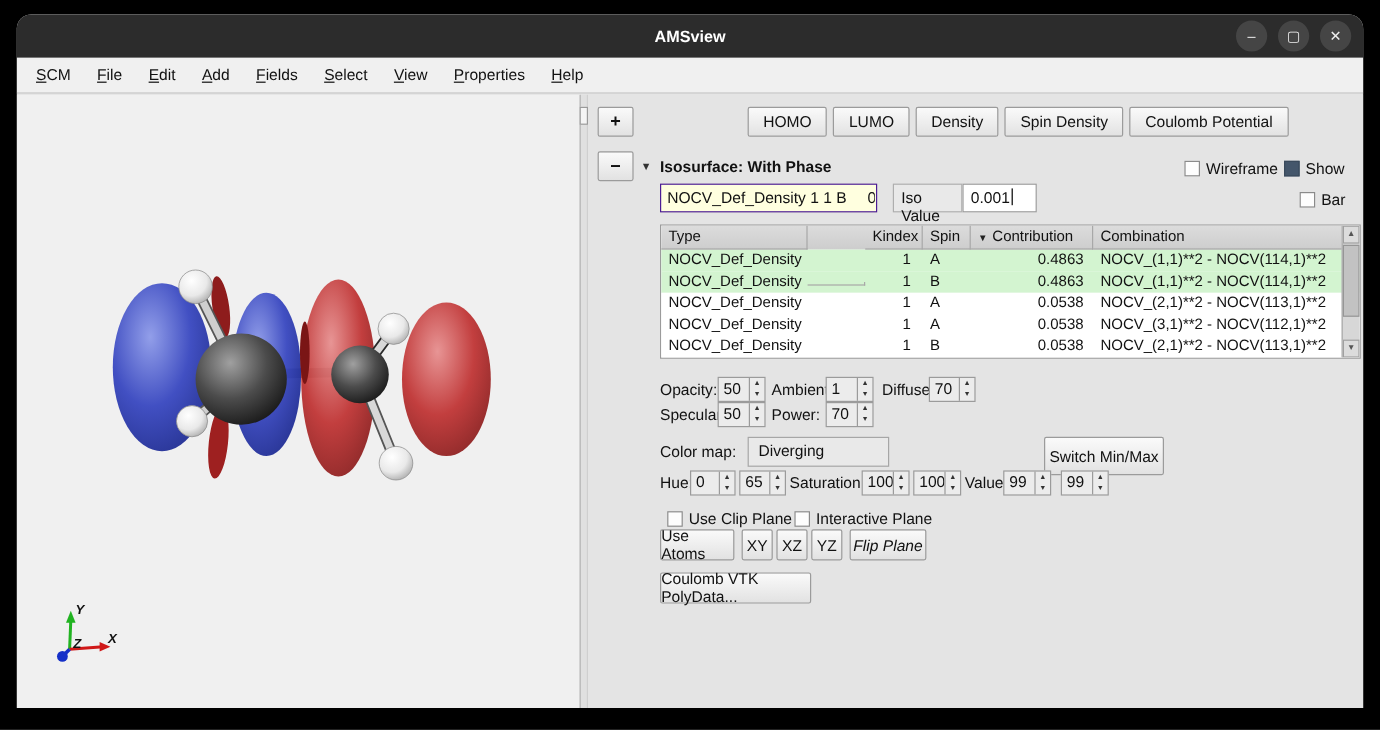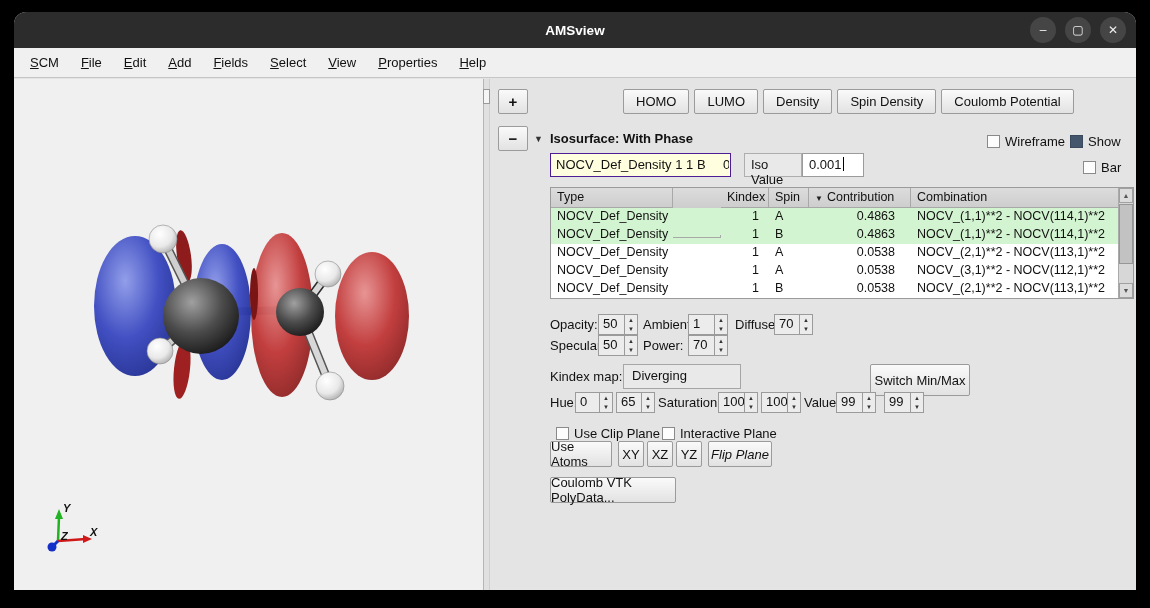--- a/index.html
+++ b/index.html
@@ -87,21 +87,21 @@
         font-size:12.5px; color:#111; padding:2px 0 0 6px; white-space:nowrap;
         overflow:hidden; }
   .trow { display:flex; height:18px; background:#fff; }
   .trow.selected { background:#d3f4d0; }
   .tcell { font-size:12.5px; color:#111; padding-top:1px; white-space:nowrap;
            overflow:hidden; }
   .c0 { width:122px; padding-left:6px; }
   .c1 { width:48px; text-align:right; padding-right:12px;margin-top:47px; }
   .c2 { width:48px; text-align:right; padding-right:10px; }
   .c3 { width:40px; padding-left:6px; }
-  .c4 { width:102px; text-align:right; padding-right:16px; }
+  .c4 { width:102px; text-align:right; padding-right:8px; }
   .c5 { flex:1; padding-left:6px; }
   .sort-ic { font-size:8px; margin-right:4px; color:#222; }
 
   .vscroll { position:absolute; right:0; top:0; width:15px; height:110px;
              background:#d7d7d7; border-left:1px solid #aaa; }
   .scr-btn { position:absolute; left:0; width:14px; height:15px; background:#dcdcdc;
              border:1px solid #a0a0a0; font-size:7px; color:#555; display:flex;
              align-items:center; justify-content:center; }
   .scr-thumb { position:absolute; left:0; top:16px; width:14px; height:60px;
                background:#c2c2c2; border:1px solid #969696; }
@@ -342,21 +342,21 @@
         </span>
       <span class="flabel" style="left:153px; top:259px;">Power:</span>
       <span class="spinbox" style="left:198px; top:256px; width:40px;">
           <span class="spin-val">70</span>
           <span class="spin-btns">
             <span class="spin-up">▲</span>
             <span class="spin-dn">▼</span>
           </span>
         </span>
 
-      <span class="flabel" style="left:60px; top:290px;">Kindex map:</span>
+      <span class="flabel" style="left:60px; top:290px;">Color map:</span>
       <div class="combo" style="left:133px; top:285px; width:118px; height:25px;">Diverging</div>
       <div class="btn rowbtn" style="left:380px; top:285px; width:100px; height:32px;">Switch Min/Max</div>
 
       <span class="flabel" style="left:60px; top:316px;">Hue:</span>
       <span class="spinbox" style="left:85px; top:313px; width:38px;">
           <span class="spin-val">0</span>
           <span class="spin-btns">
             <span class="spin-up">▲</span>
             <span class="spin-dn">▼</span>
           </span>

